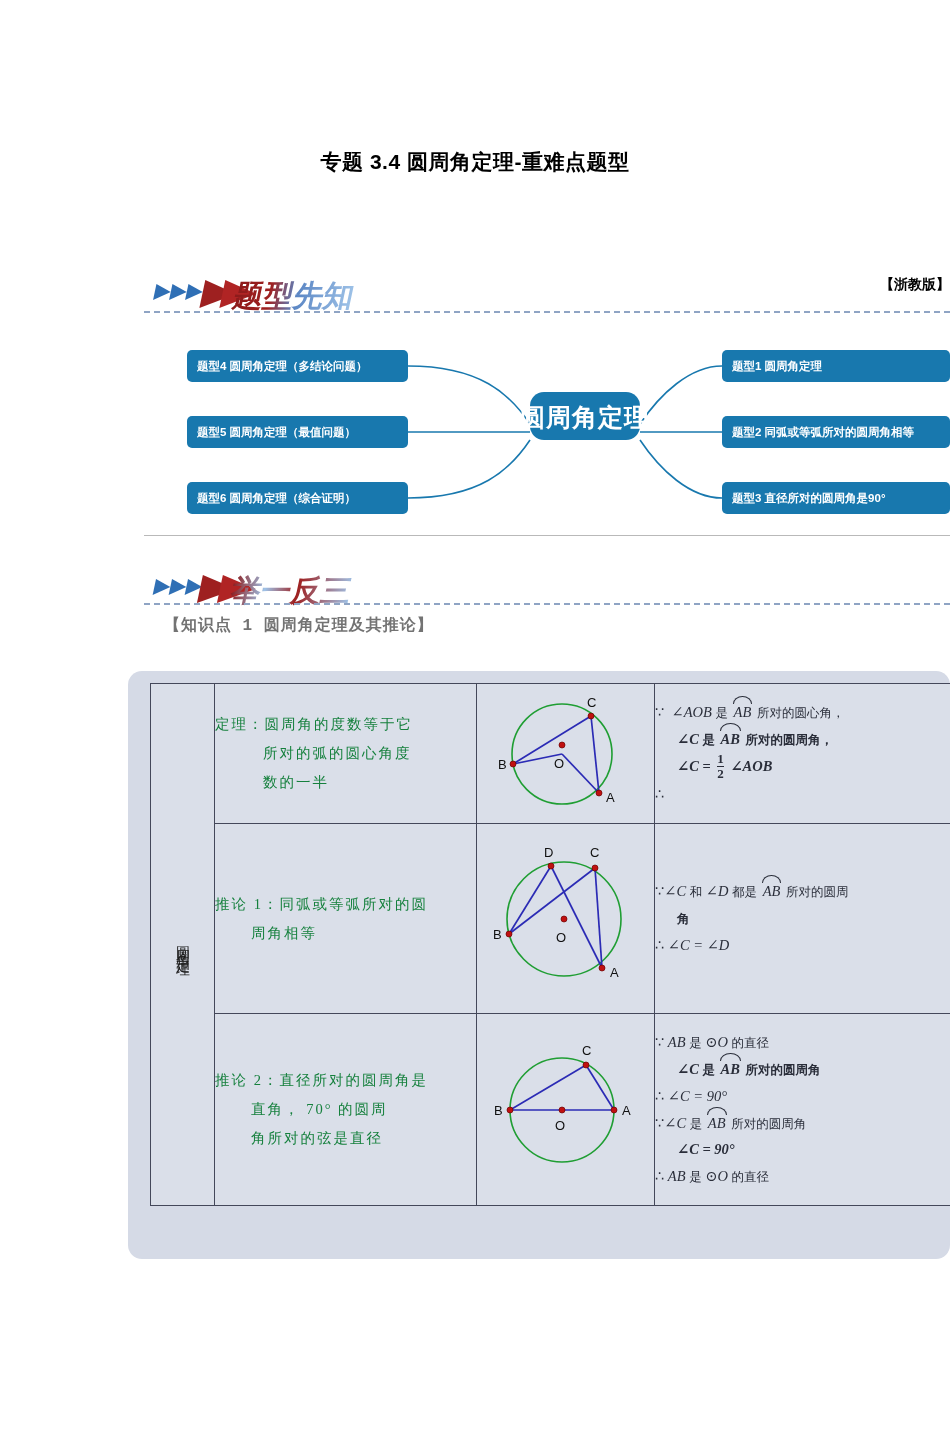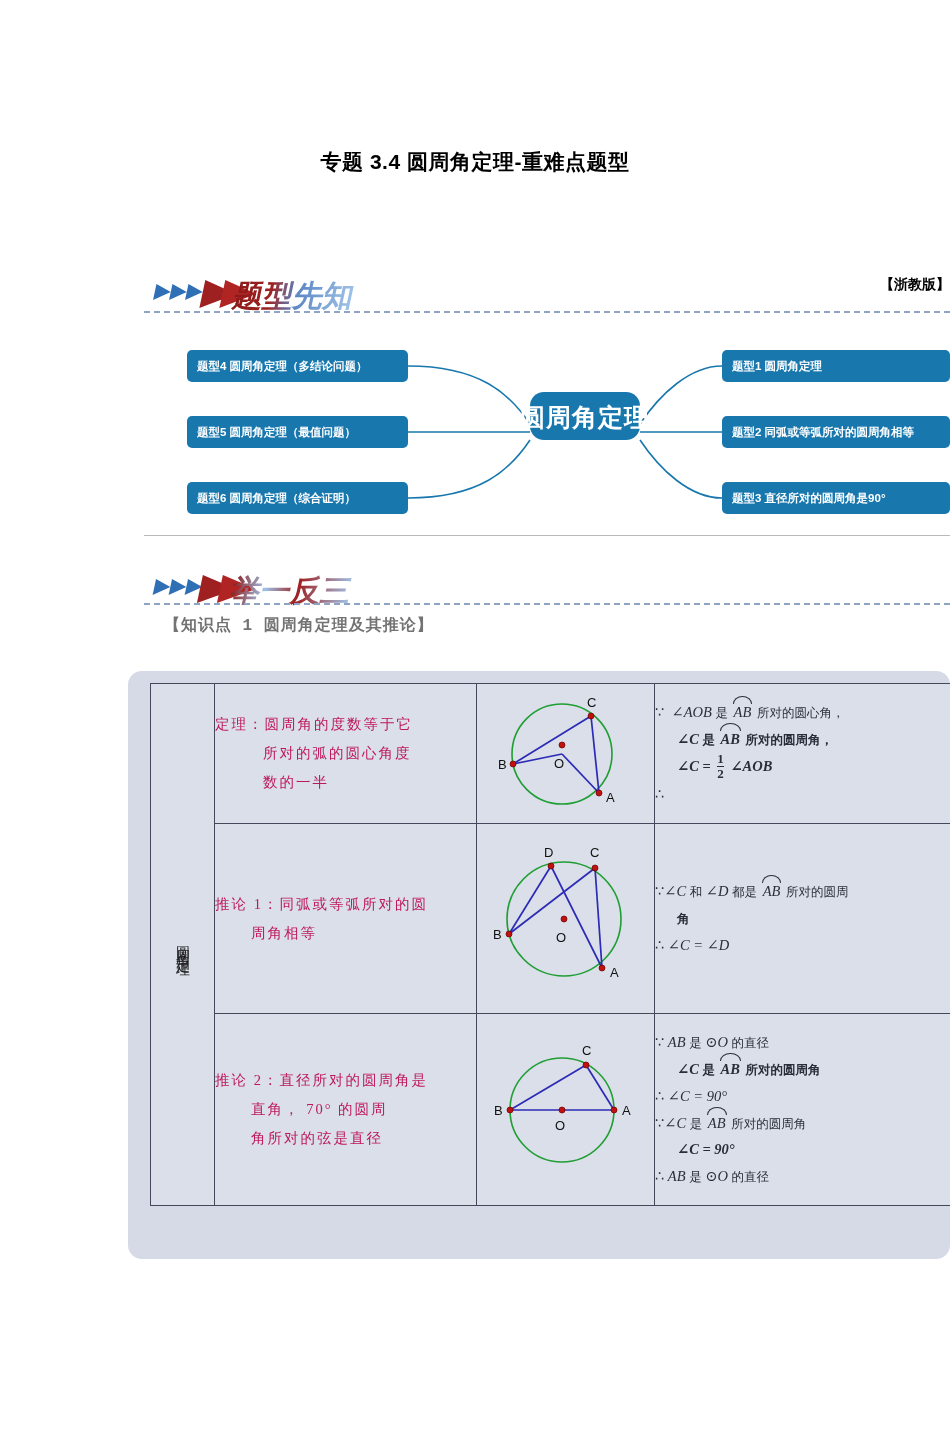--- a/index.html
+++ b/index.html
@@ -131,21 +131,21 @@
     line-height: 1;
     color: #1a1a1a;
     text-align: center;
     padding: 4px 0;
   }
   .cell-desc {
     font-family: "Liberation Serif", "DejaVu Serif", serif;
     font-size: 14.5px;
     line-height: 2.0;
     letter-spacing: 2px;
-    color: #be185d;
+    color: #15803d;
     padding: 12px 14px 12px 18px;
   }
   .cell-desc .ln { display: block; white-space: nowrap; }
   .ind-1 { padding-left: 48px; }
   .ind-2 { padding-left: 36px; }
 
   .cell-fig { text-align: center; padding: 8px 0; }
   .cell-fig svg { display: block; margin: 0 auto; }
   .fig-label {
     font-family: "Liberation Sans", sans-serif;

